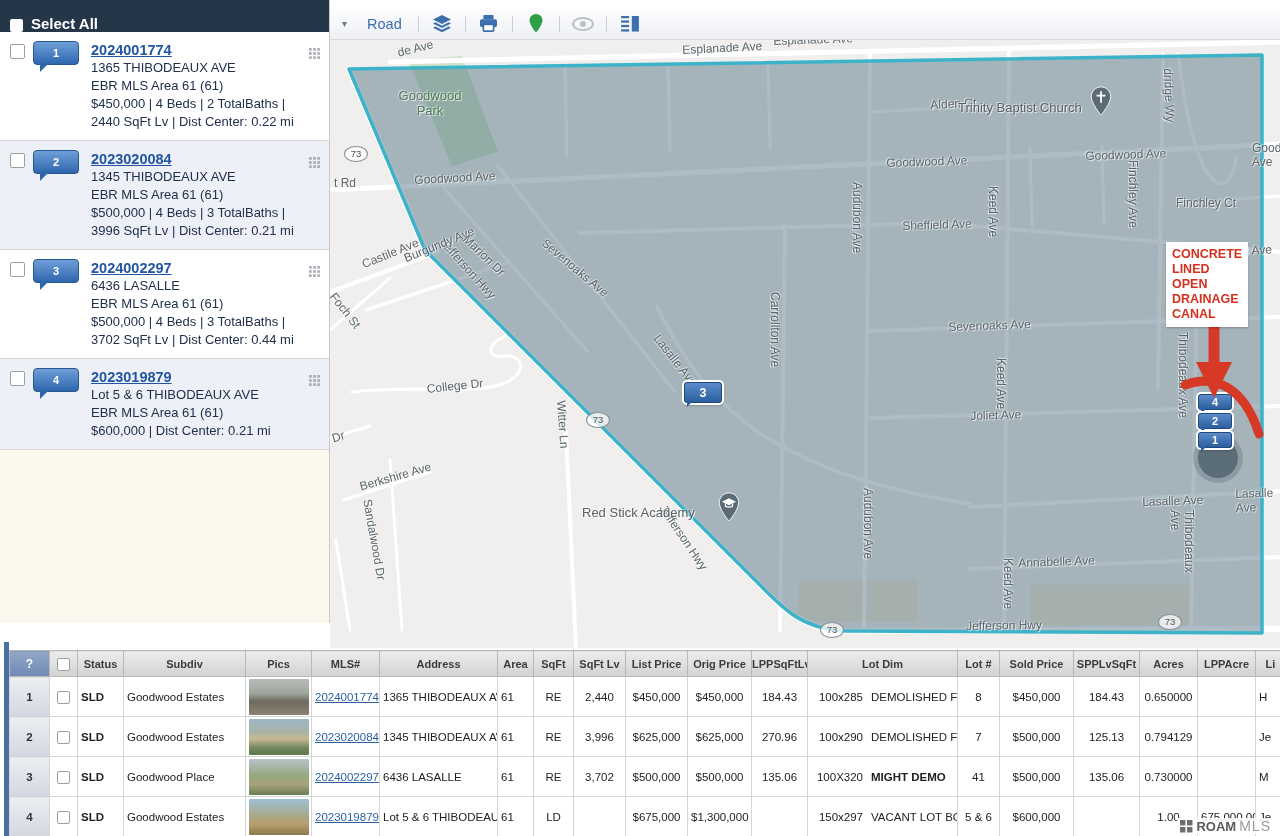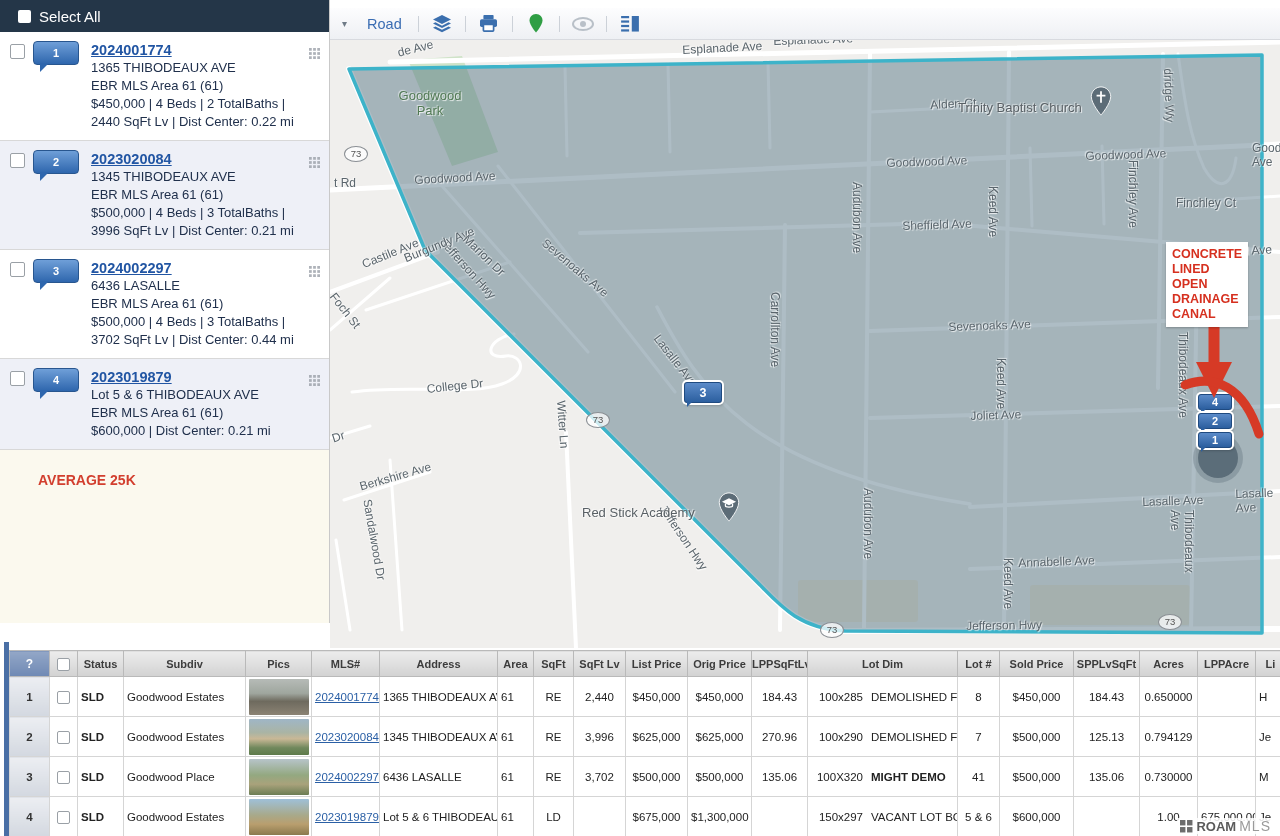--- a/index.html
+++ b/index.html
@@ -2,22 +2,22 @@
 <html><head>
 <meta charset="utf-8">
 <style>
   * { margin:0; padding:0; box-sizing:border-box; }
   html,body { width:1280px; height:836px; overflow:hidden; background:#fff;
     font-family:"Liberation Sans", sans-serif; }
 
   
   #sidebar { position:absolute; left:0; top:8; width:330px; height:623px;
     background:#fbf9ee; border-right:1px solid #c9c9c9; }
-  .sb-header { height:32px; background:#243648; color:#fff; display:flex; align-items:center;
-    padding:0 18px; font-size:15px; font-weight:normal; gap:8px; }
+  .sb-header { height:32px; background:#243648; color:#fff; display:flex; align-items:flex-end;
+    padding:0 10px; font-size:15px; font-weight:bold; gap:8px; }
   .sb-check { width:13px; height:13px; background:#fff; border-radius:2px; display:inline-block; }
   .card { position:relative; padding:9px 10px 9px 10px; border-bottom:1px solid #d8d8d8;
     background:#fff; display:flex; align-items:flex-start; }
   .card.alt { background:#eef0f7; }
   .cb { width:15px; height:15px; background:#fff; border:1px solid #9aa0a6; border-radius:2px;
     display:inline-block; flex:0 0 auto; margin-top:3px; }
   .badge { position:relative; width:46px; height:24px; margin-left:8px; flex:0 0 auto;
     background:linear-gradient(#6f9fd8,#2e66ad); border:1px solid #28568f; border-radius:4px;
     color:#fff; font-size:11px; font-weight:bold; text-align:center; line-height:22px; }
   .badge::after { content:""; position:absolute; left:6px; bottom:-8px; border-style:solid;
@@ -199,21 +199,20 @@
           <rect x="4.5" y="4.5" width="3" height="3"></rect>
           <rect x="9" y="4.5" width="3" height="3"></rect>
           <rect y="9" width="3" height="3"></rect>
           <rect x="4.5" y="9" width="3" height="3"></rect>
           <rect x="9" y="9" width="3" height="3"></rect>
         </g>
       </svg>
   </div>
 
   <div class="notes">
-      <div>AVERAGE 25K</div>
     </div>
 </div>
 
 <div id="mapbar">
   <span class="tb-caret">▾</span>
   <span class="tb-road">Road</span>
   <span class="tb-sep"></span>
   <span class="tb-ic">
     <svg width="20" height="18" viewBox="0 0 24 22">
         <g fill="#3b6fae">

